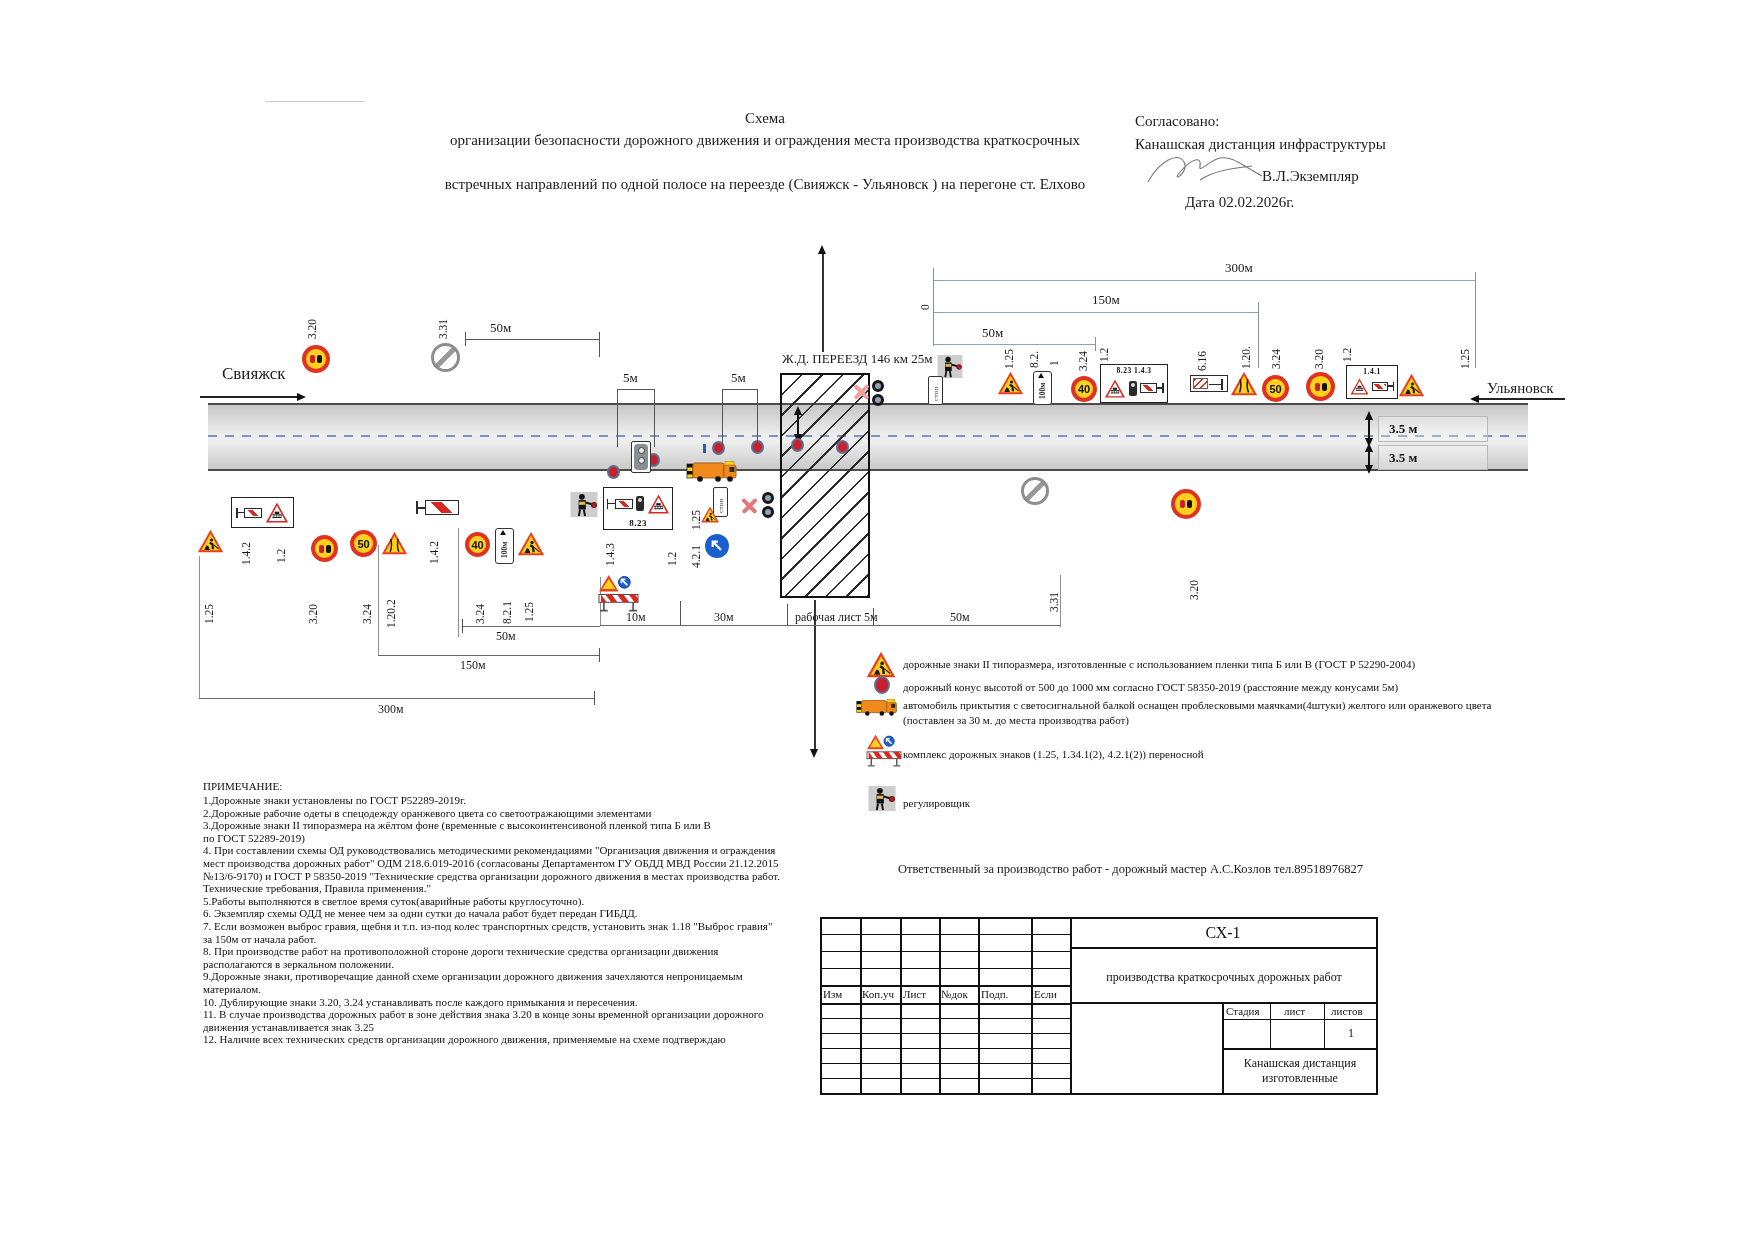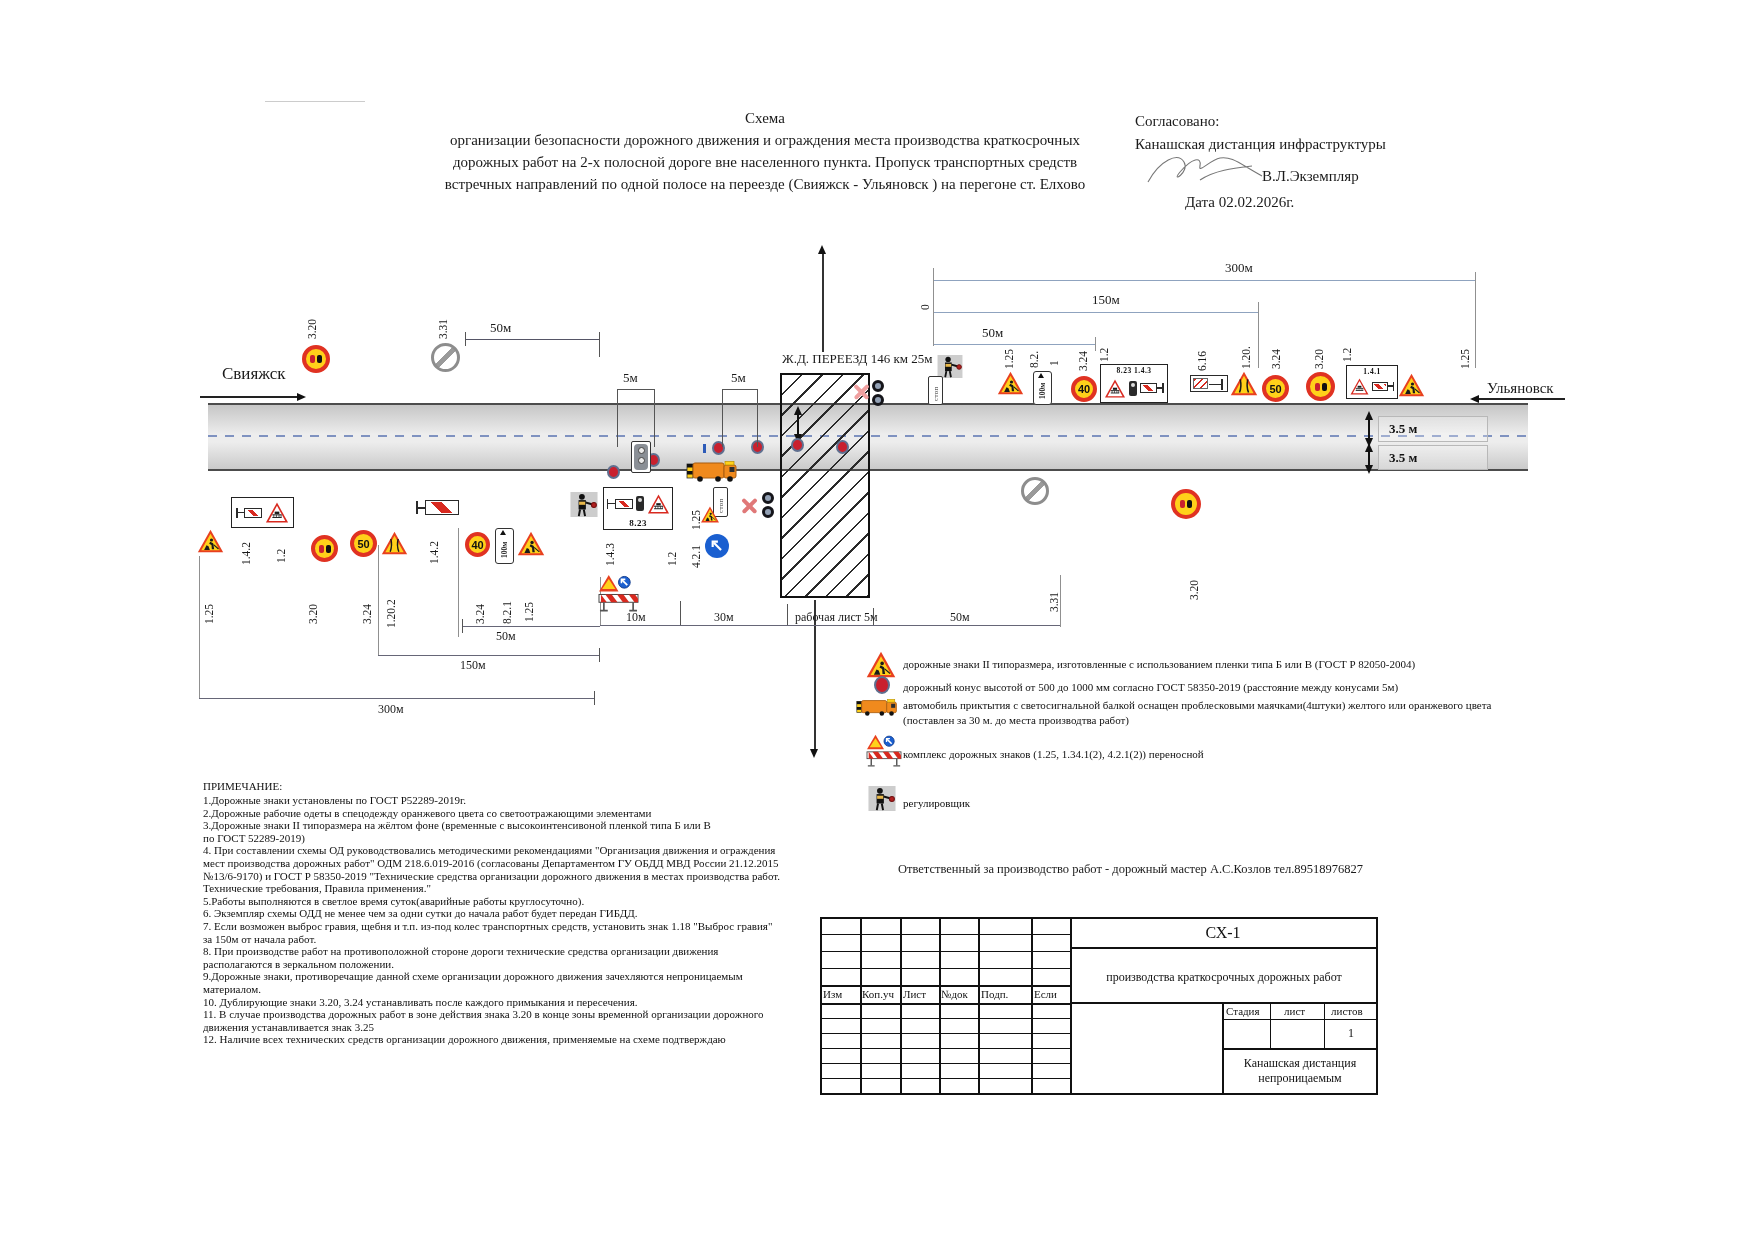--- a/index.html
+++ b/index.html
@@ -130,21 +130,20 @@
     <path d="M5.2 11 V5.2 H11" fill="none" stroke="#fff" stroke-width="2.4"></path>
   </symbol>
 </defs>
 </svg>
 
 <div id="canvas">
 
   <div class="a" style="left:265px;top:101px;width:100px;height:1px;background:#cccccc"></div>
   <div class="hl" style="left:415px;top:132px;width:700px;text-align:center;font-size:15px;white-space:normal">организации безопасности дорожного движения и ограждения места производства краткосрочных</div>
   <div class="hl" style="left:440px;top:110px;width:650px;text-align:center;font-size:15px;white-space:normal">Схема</div>
-  <div class="hl" style="left:415px;top:154px;width:700px;text-align:center;font-size:15px;white-space:normal">дорожных работ на 2-х полосной  дороге вне населенного пункта. Пропуск транспортных средств</div>
   <div class="hl" style="left:405px;top:176px;width:720px;text-align:center;font-size:15px;white-space:normal">встречных направлений по одной полосе на переезде (Свияжск - Ульяновск ) на  перегоне ст. Елхово</div>
 
   <div class="hl" style="left:1135px;top:113px;font-size:15px">Согласовано:</div>
   <div class="hl" style="left:1135px;top:136px;font-size:15px">Канашская дистанция инфраструктуры</div>
   <svg class="a" style="left:1140px;top:146px;width:130px;height:46px" viewBox="0 0 130 46">
     <path d="M8 36 C20 14 38 6 44 16 C50 26 30 38 40 26 C52 12 62 10 60 20 C58 28 70 14 80 12 C92 10 100 18 122 30 M60 34 C75 24 95 22 112 20" stroke="#777" stroke-width="1.1" fill="none"></path>
   </svg>
   <div class="hl" style="left:1262px;top:168px;font-size:15px">В.Л.Экземпляр</div>
   <div class="hl" style="left:1185px;top:194px;font-size:15px">Дата 02.02.2026г.</div>
 
@@ -462,21 +461,21 @@
   <div class="a" style="left:740px;top:496px;width:19px;height:19px">
     <div class="xbar" style="background:#e07878;left:0;top:8px;transform:rotate(45deg)"></div>
     <div class="xbar" style="background:#e07878;left:0;top:8px;transform:rotate(-45deg)"></div>
   </div>
   <div class="donut" style="left:762px;top:492px"></div>
   <div class="donut" style="left:762px;top:506px"></div>
 
   <svg class="a" style="left:866px;top:651px;width:30px;height:27px">
       <use href="#sym-tri-works"></use>
     </svg>
-  <div class="legrow" style="left:903px;top:658px">дорожные знаки II типоразмера, изготовленные с использованием пленки типа Б или В  (ГОСТ Р 82050-2004)</div>
+  <div class="legrow" style="left:903px;top:658px">дорожные знаки II типоразмера, изготовленные с использованием пленки типа Б или В  (ГОСТ Р 52290-2004)</div>
 
   <div class="a" style="left:874px;top:676px;width:12px;height:14px;background:#c9202e;border:2.5px solid #5f6f8f;border-radius:50%"></div>
   <div class="legrow" style="left:903px;top:681px">дорожный конус  высотой от 500 до 1000 мм согласно ГОСТ 58350-2019 (расстояние между конусами 5м)</div>
 
   <svg class="a" style="left:856px;top:698px;width:42px;height:18px">
       <use href="#sym-truck"></use>
     </svg>
   <div class="legrow" style="left:903px;top:699px">автомобиль приктытия с светосигнальной балкой оснащен проблесковыми маячками(4штуки) желтого или оранжевого цвета</div>
   <div class="legrow" style="left:903px;top:714px">(поставлен  за 30 м. до места производтва работ)</div>
 
@@ -550,15 +549,15 @@
   <div class="tline" style="left:1222px;top:1002px;width:1.5px;height:93px"></div>
   <div class="tline" style="left:1270px;top:1002px;width:1.2px;height:46px"></div>
   <div class="tline" style="left:1324px;top:1002px;width:1.2px;height:46px"></div>
   <div class="tline" style="left:1222px;top:1019px;width:156px;height:1.2px"></div>
   <div class="tline" style="left:1222px;top:1048px;width:156px;height:1.5px"></div>
   <div class="tbtxt" style="left:1226px;top:1005px">Стадия</div>
   <div class="tbtxt" style="left:1284px;top:1005px">лист</div>
   <div class="tbtxt" style="left:1331px;top:1005px">листов</div>
   <div class="tbtxt" style="left:1325px;top:1026px;width:52px;text-align:center;font-size:12px">1</div>
   <div class="tbtxt" style="left:1222px;top:1056px;width:156px;text-align:center;font-size:12px">Канашская дистанция</div>
-  <div class="tbtxt" style="left:1222px;top:1071px;width:156px;text-align:center;font-size:12px">непроницаемым</div>
+  <div class="tbtxt" style="left:1222px;top:1071px;width:156px;text-align:center;font-size:12px">изготовленные</div>
 
 </div>
 
 </body></html>

